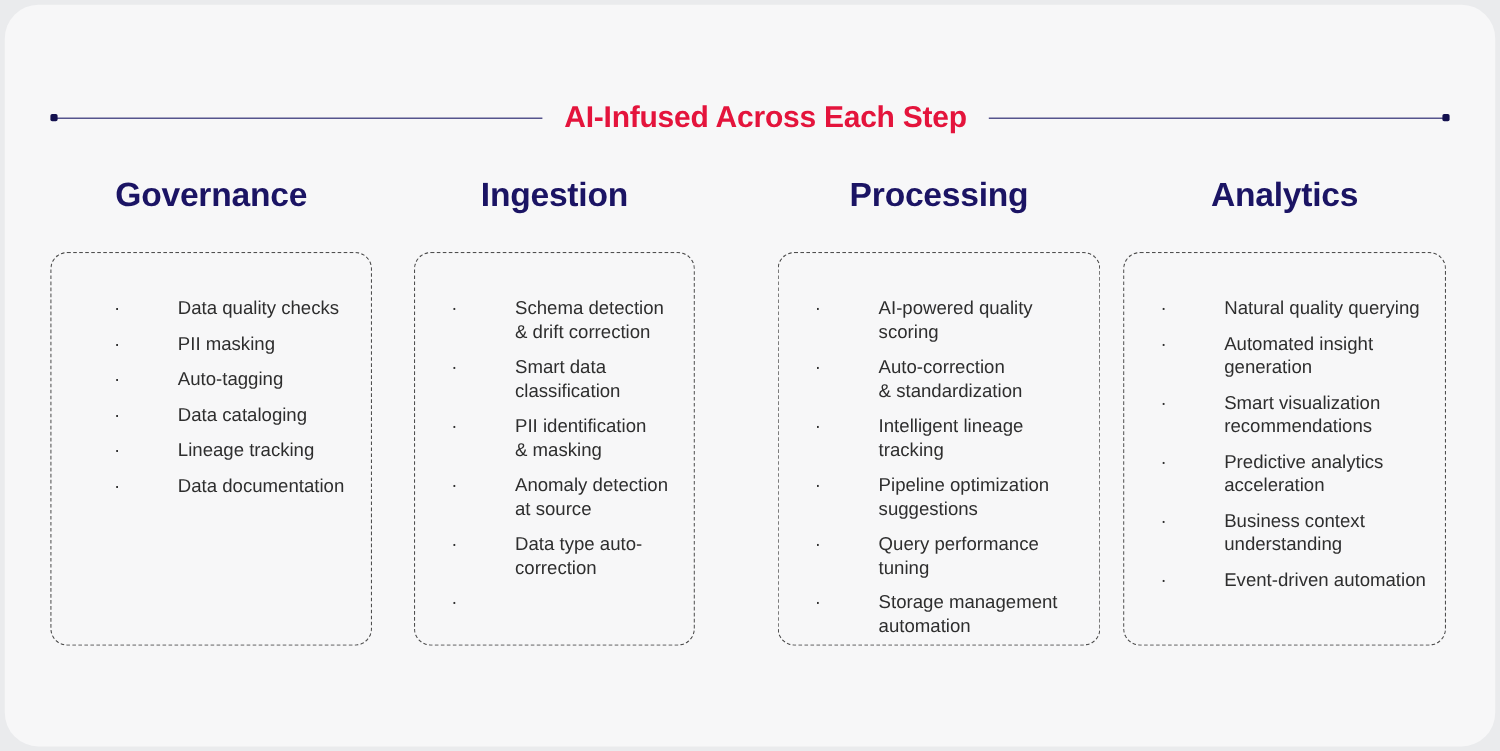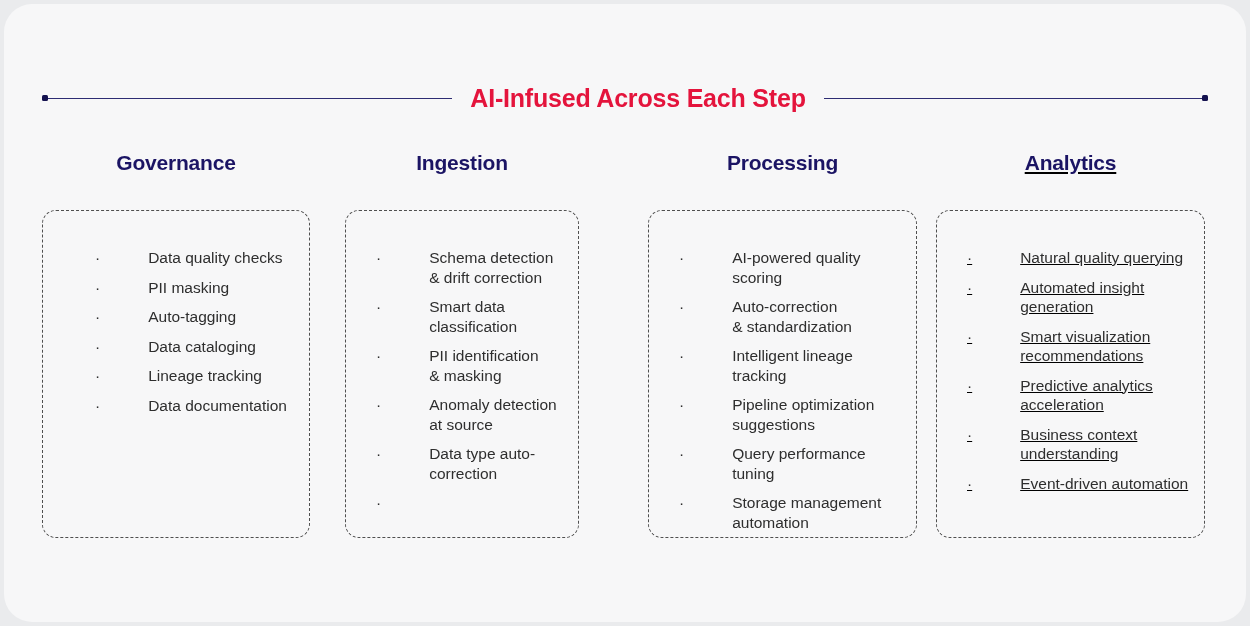--- a/index.html
+++ b/index.html
@@ -56,25 +56,25 @@
     color:var(--accent-red);
     font-size:25px;
     font-weight:bold;
     letter-spacing:-0.2px;
   }
   
   .column{position:absolute;top:148px;}
   .col-1{left:42px;width:268px;}
   .col-2{left:345px;width:234px;}
   .col-3{left:648px;width:269px;}
-  .col-4{left:936px;width:269px;text-decoration:underline;}
+  .col-4{left:936px;width:269px;}
   .column-title{
     text-align:center;
     color:var(--navy);
-    font-size:21px;
+    font-size:28px;
     font-weight:bold;
     line-height:30px;
     letter-spacing:-0.2px;
     margin-bottom:32px;
   }
   .feature-box{
     height:328px;
     border:1px dashed var(--dash-border);
     border-radius:14px;
     padding:37px 8px 10px 30px;

